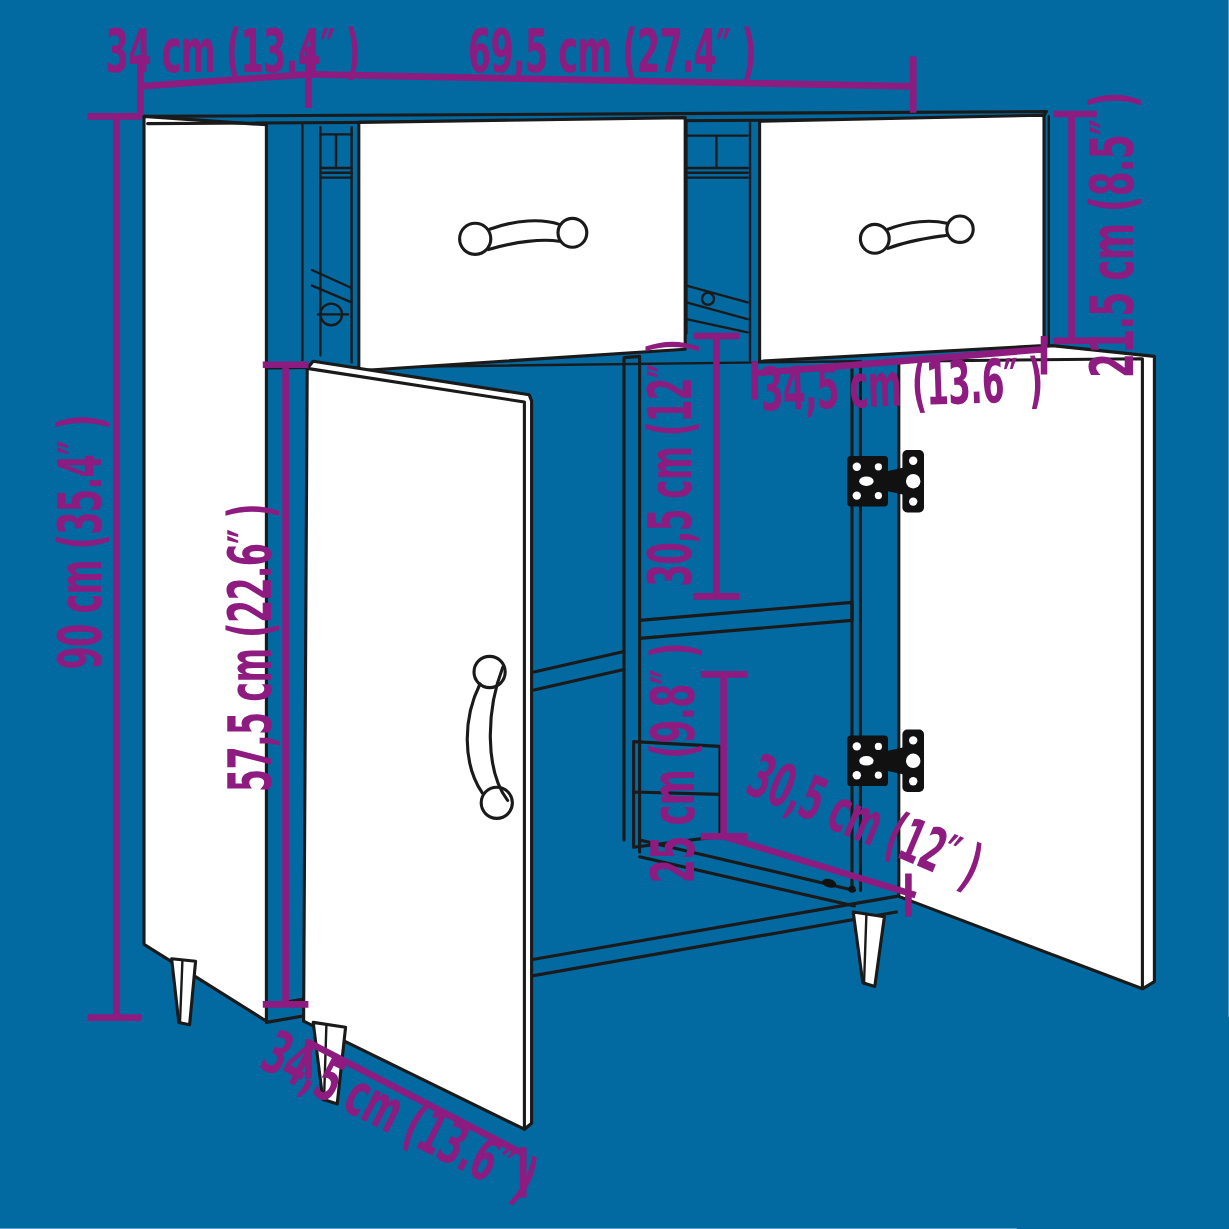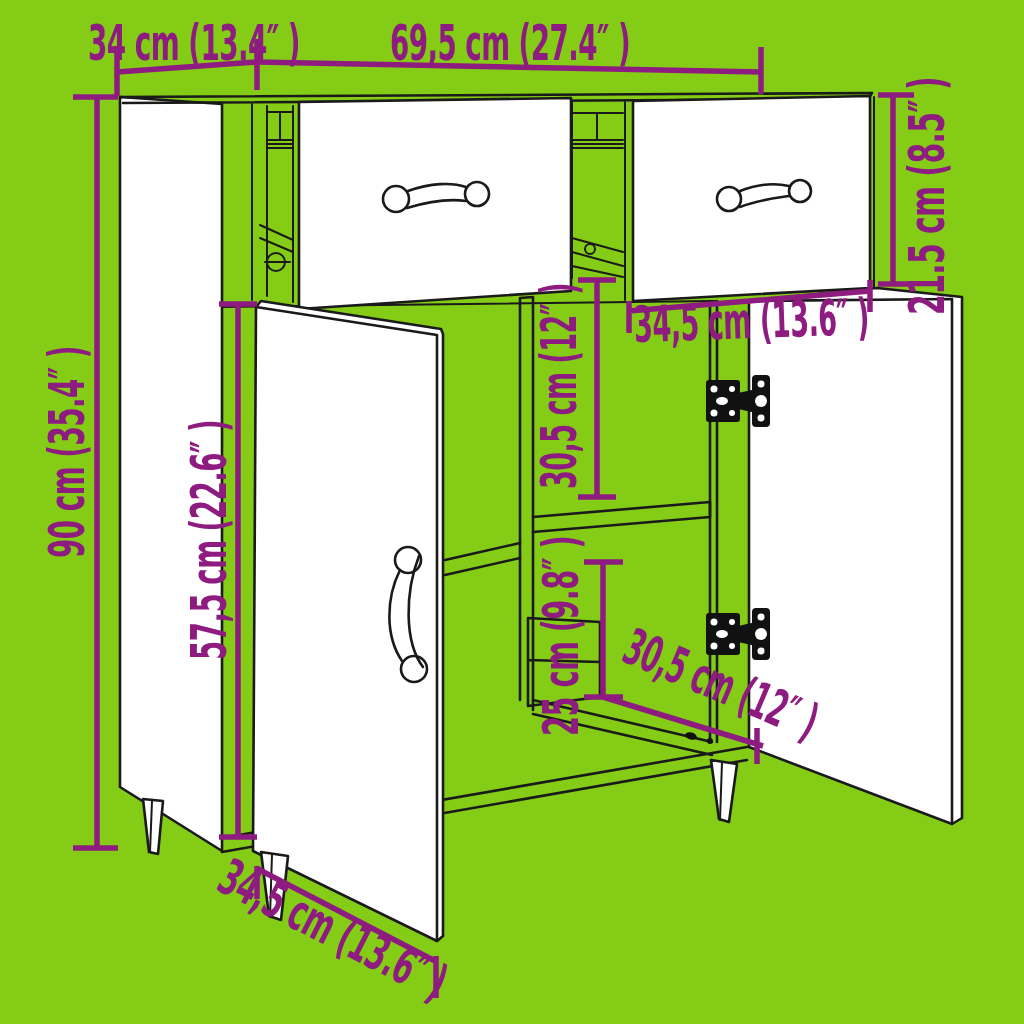--- a/index.html
+++ b/index.html
@@ -1,16 +1,16 @@
 <!DOCTYPE html>
 <html><head>
 <meta charset="utf-8">
 <style>
   html,body{margin:0;padding:0;background:#fff;}
-  .stage{position:relative;width:1024px;height:1024px;background:#84cc16;overflow:hidden;
+  .stage{position:relative;width:1024px;height:1024px;background:#0369a1;overflow:hidden;
          font-family:"DejaVu Sans","Liberation Sans",sans-serif;}
   svg{display:block}
   .wood{stroke:#1a1a1a;stroke-width:2.6;fill:none;stroke-linecap:round;stroke-linejoin:round;}
   .woodfill{stroke:#1a1a1a;stroke-width:2.6;fill:#ffffff;stroke-linejoin:round;}
   .woodthin{stroke:#1a1a1a;stroke-width:2;fill:none;stroke-linecap:round;}
   .hw{fill:#111111;stroke:none;}
   .hwdot{fill:#ffffff;stroke:none;}
   .dim{stroke:#8e1b80;stroke-width:5.5;fill:none;stroke-linecap:butt;}
   .dimtext{fill:#8e1b80;font-weight:bold;font-size:50px;letter-spacing:-1px;}
 </style>

